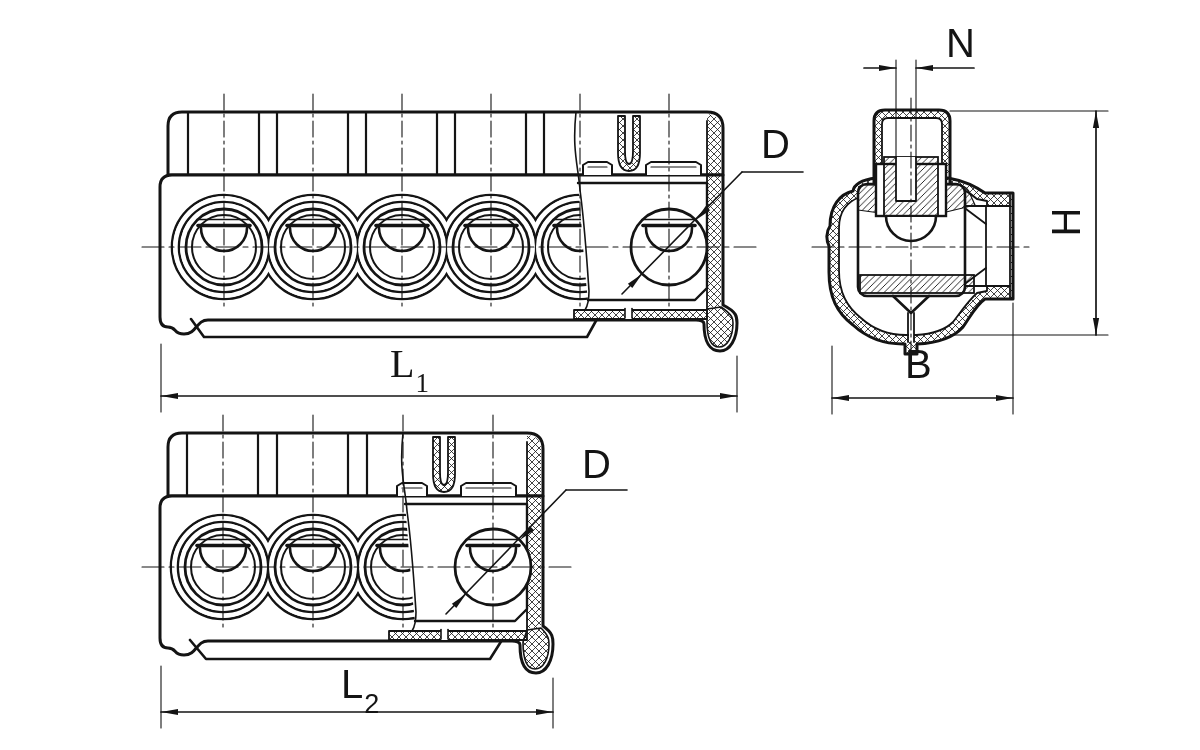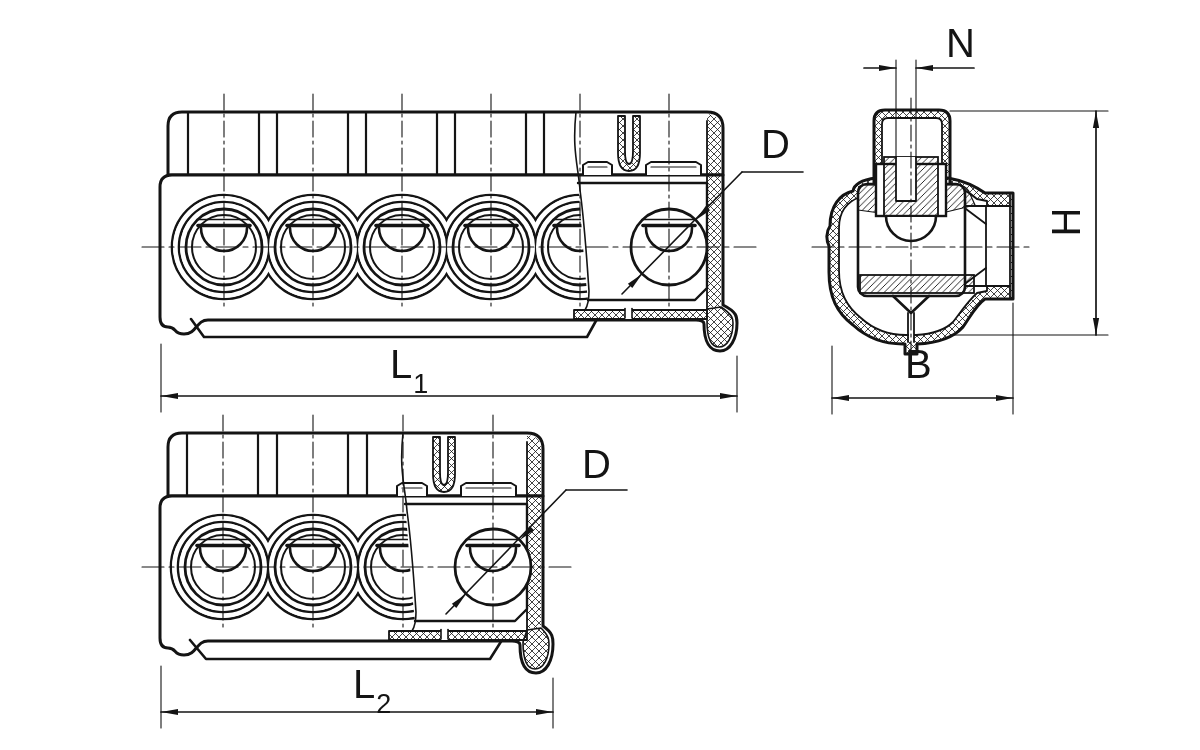--- a/index.html
+++ b/index.html
@@ -377,20 +377,20 @@
         <g>
           <path d="M 832,346 L 832,414" fill="none" stroke="#141414" stroke-width="1.1" stroke-linecap="round" stroke-linejoin="round"></path>
           <path d="M 1013,303 L 1013,414" fill="none" stroke="#141414" stroke-width="1.1" stroke-linecap="round" stroke-linejoin="round"></path>
           <path d="M 832,398 L 1013,398" fill="none" stroke="#141414" stroke-width="1.7" stroke-linecap="round" stroke-linejoin="round"></path>
           <polygon points="832,398 849,394.9 849,401.1" fill="#141414" stroke="none"></polygon>
           <polygon points="1013,398 996,401.1 996,394.9" fill="#141414" stroke="none"></polygon>
         </g>
       </g>
     </svg>
 
-  <div class="dimlbl" id="lbl-l1" style="left:390px;top:344px;"><span>L</span><sub>1</sub></div>
-  <div class="dimlbl" id="lbl-l2" style="left:341px;top:664px;margin-left:12px;"><span>L</span><sub>2</sub></div>
+  <div class="dimlbl" id="lbl-l1" style="left:390px;top:344px;font-family:Liberation Serif, serif;"><span>L</span><sub>1</sub></div>
+  <div class="dimlbl" id="lbl-l2" style="left:341px;top:664px;"><span>L</span><sub>2</sub></div>
   <div class="dimlbl" id="lbl-d1" style="left:761px;top:124px;">D</div>
   <div class="dimlbl" id="lbl-d2" style="left:582px;top:444px;">D</div>
   <div class="dimlbl" id="lbl-n" style="left:946px;top:23px;">N</div>
   <div class="dimlbl" id="lbl-h" style="left:1044px;top:202px;">H</div>
   <div class="dimlbl" id="lbl-b" style="left:905px;top:344px;">B</div>
 </div>
 
 </body></html>

